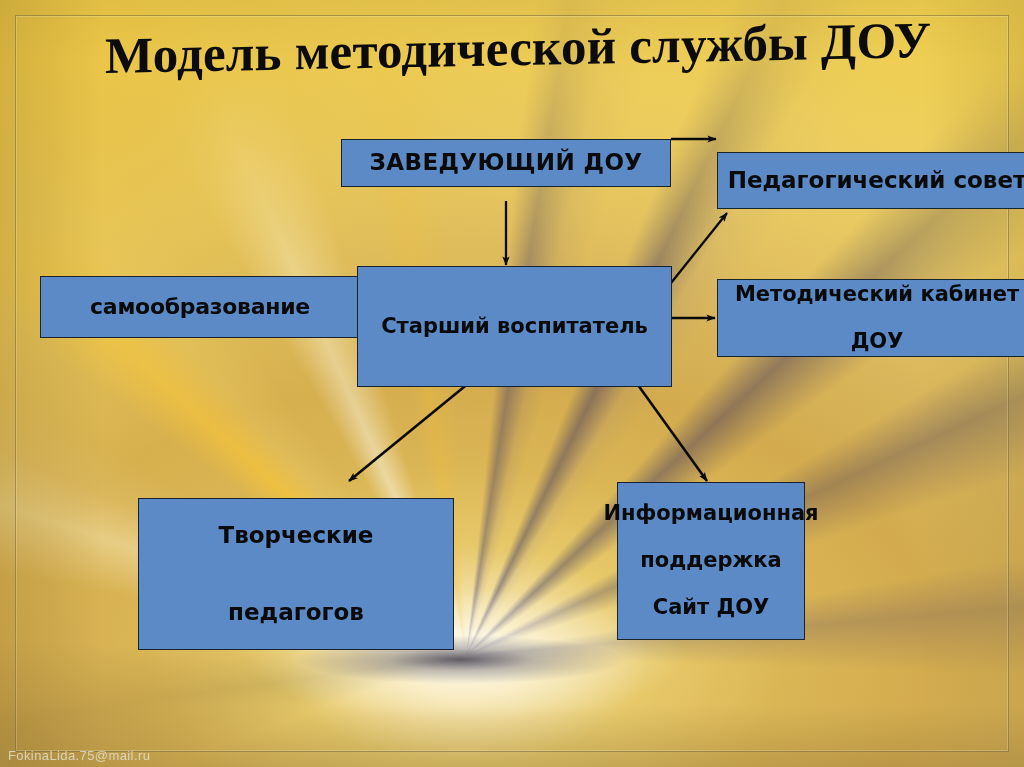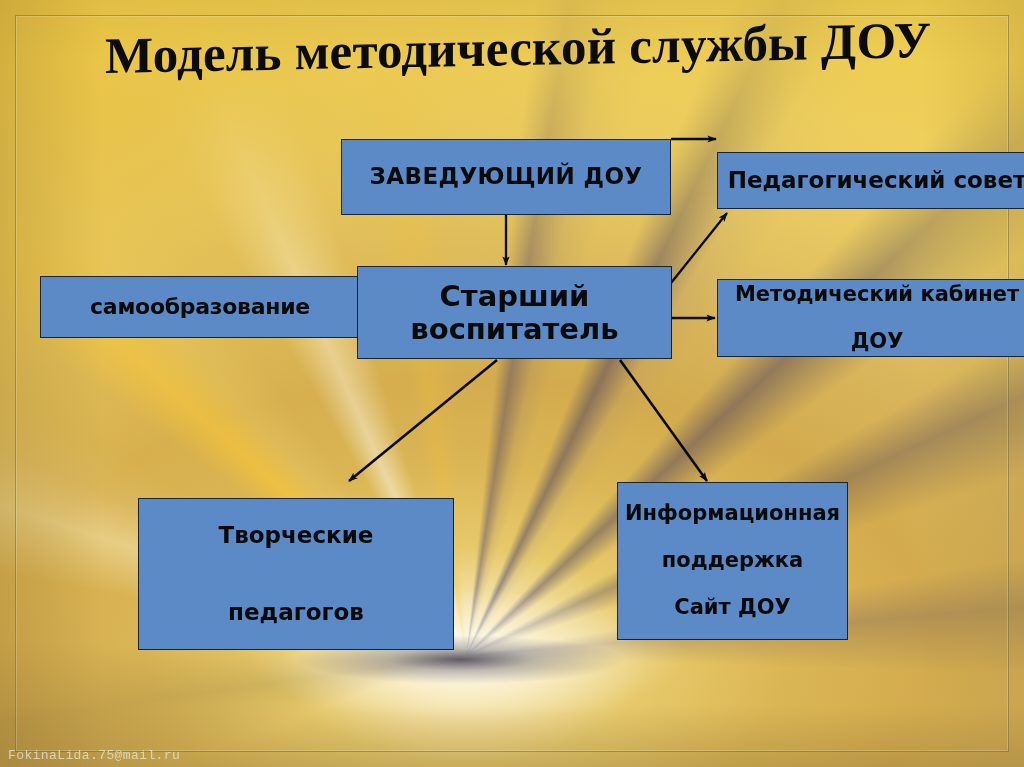--- a/index.html
+++ b/index.html
@@ -138,36 +138,36 @@
     justify-content:center;
     text-align:center;
     font-family:"DejaVu Sans","Liberation Sans",sans-serif;
     font-weight:700;
     line-height:1.12;
     box-sizing:border-box;
     z-index:4;
   }
   .node span{display:block;padding:0 6px;}
 
-  #n-head   {left:341px; top:139px; width:330px; height:76px;  font-size:23px; letter-spacing:0.4px;}
+  #n-head   {left:341px; top:139px; width:330px; height:48px;  font-size:23px; letter-spacing:0.4px;}
   #n-council{left:717px; top:152px; width:320px; height:57px;  font-size:23px;}
   #n-self   {left:40px;  top:276px; width:320px; height:62px;  font-size:22px; letter-spacing:-0.3px;}
-  #n-senior {left:357px; top:266px; width:315px; height:93px;  font-size:29px;}
+  #n-senior {left:357px; top:266px; width:315px; height:121px;  font-size:21px;}
   #n-method {left:717px; top:279px; width:320px; height:78px;  font-size:21px;}
   #n-creative{left:138px;top:482px; width:316px;height:152px;  font-size:23px;margin-top:16px;}
-  #n-info   {left:617px; top:482px; width:231px; height:158px; font-size:21px;}
+  #n-info   {left:617px; top:482px; width:188px; height:158px; font-size:21px;}
 
   
   #arrows{position:absolute;inset:0;z-index:3;pointer-events:none;}
 
   
   .watermark{
     position:absolute;
     left:8px;bottom:4px;
-    font-family:Liberation Mono, monospace;
+    font-family:Liberation Sans, sans-serif;
     font-size:13px;
     color:rgba(230,228,215,0.78);
     letter-spacing:0.4px;
     z-index:6;
   }
 </style>
 </head>
 <body>
 
 <div id="slide">

